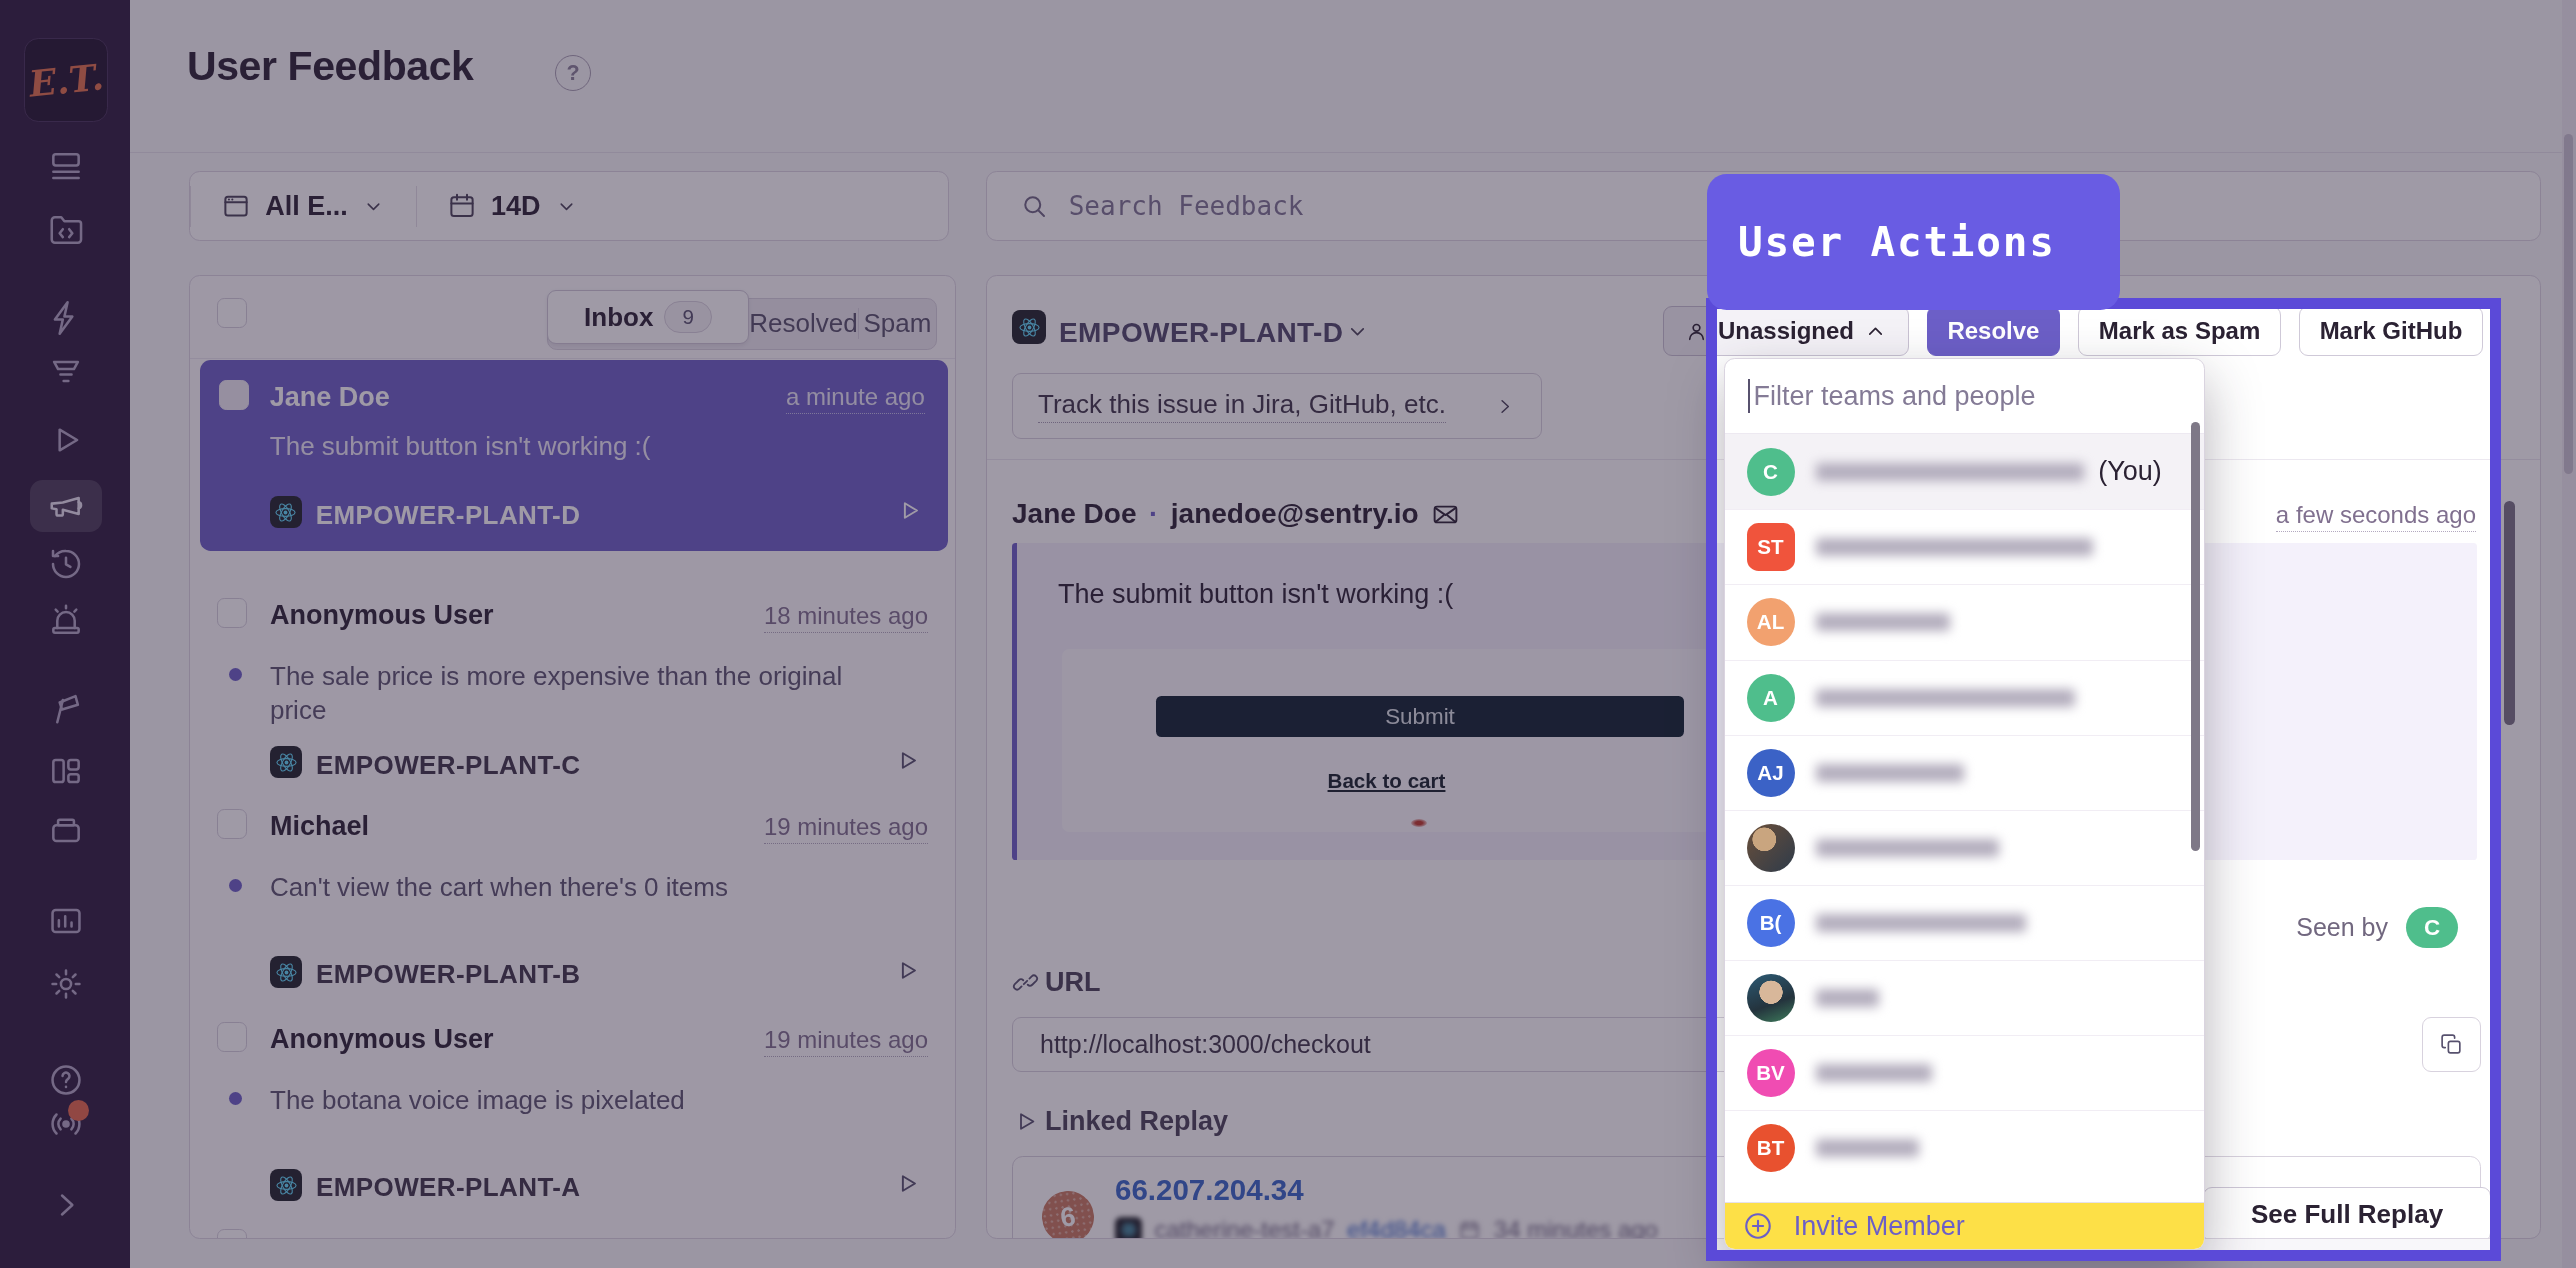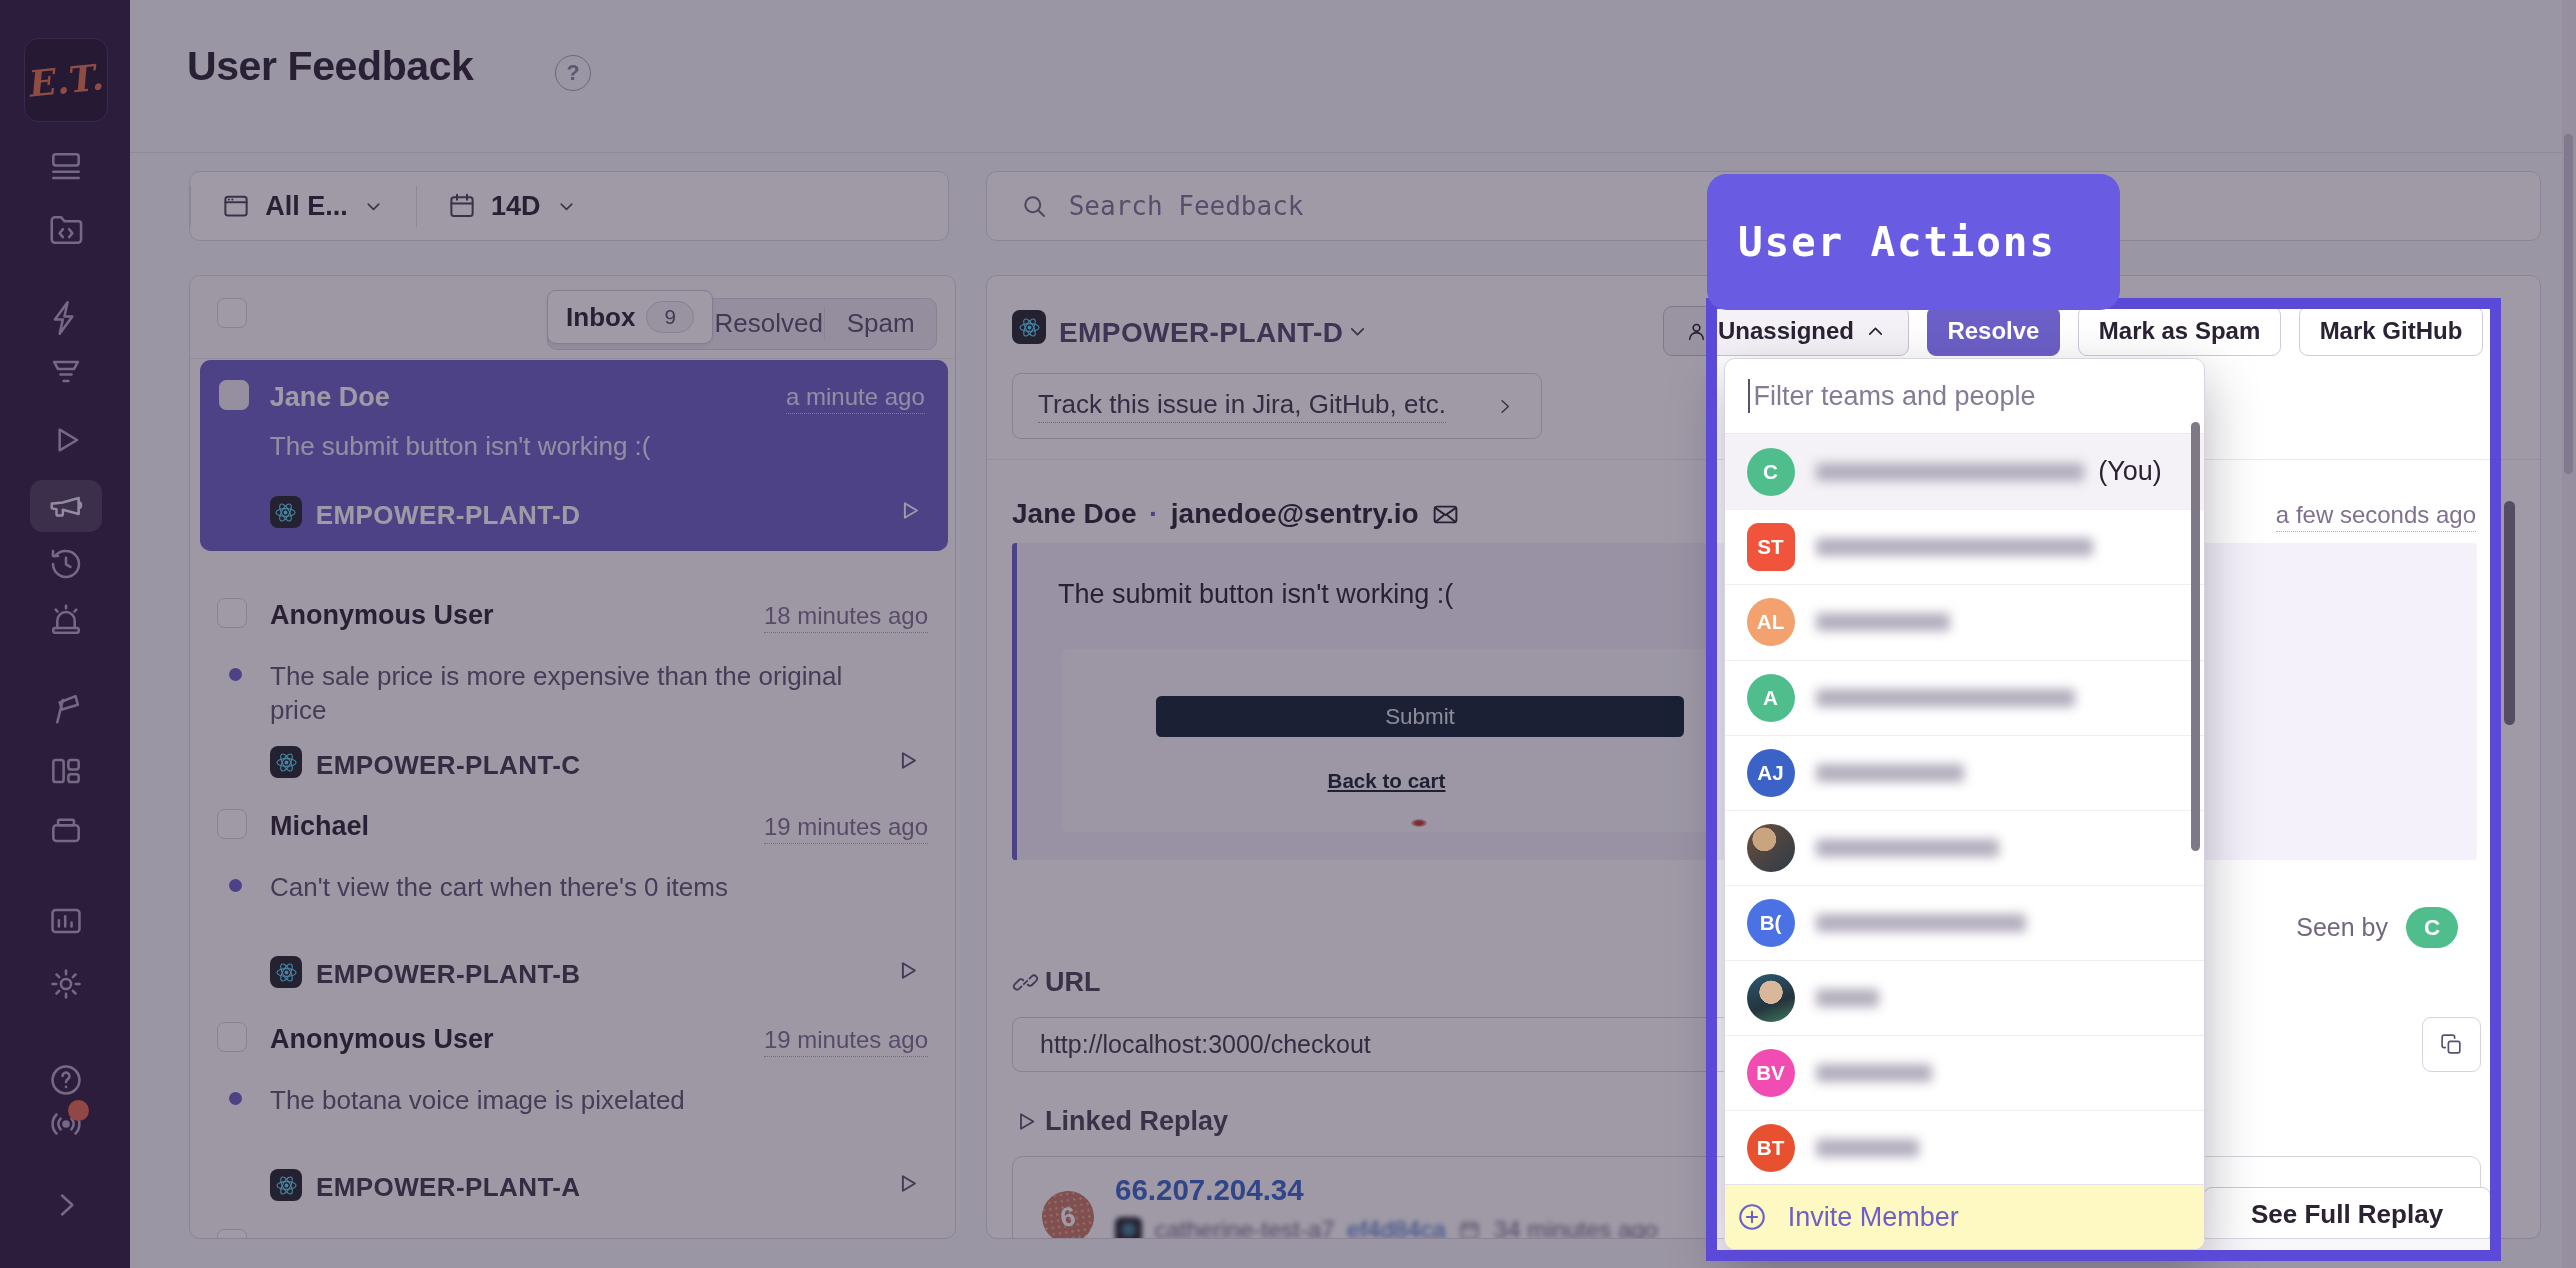--- a/index.html
+++ b/index.html
@@ -39,21 +39,21 @@
   #searchbar{left:986px;top:171px;width:1555px;height:70px;display:flex;align-items:center;gap:19.7px;padding:0 32px}
   #searchbar .ph{font-family:"DejaVu Sans Mono",monospace;font-size:26px;color:#7E7594}
   #searchbar svg{width:30px;height:30px;color:#6F6784}
 
   
   #listpanel{left:189px;top:275px;width:767px;height:964px;background:#FDFCFE;overflow:hidden}
   .cbx{position:absolute;width:30px;height:30px;border-radius:7.2px;border:1.8px solid #D6D0DD;background:#fff;box-sizing:border-box}
   #list-header{position:absolute;left:0;top:0;right:0;height:82px;border-bottom:0.9px solid #ECE8F0}
   #tabs{position:absolute;left:357px;top:21.5px;width:390px;height:52px;background:#EDEAF1;border:0.9px solid #D8D2DE;
         border-radius:9.8px;display:flex;align-items:center;box-sizing:border-box}
-  #tab-inbox{display:flex;align-items:center;gap:10.7px;height:52px;margin:-0.9px 0 12px -0.9px;padding:0 18px;
+  #tab-inbox{display:flex;align-items:center;gap:10.7px;height:52px;margin:-0.9px 0 12px -0.9px;padding:0 36px;
         background:#fff;border:0.9px solid #CFC9D8;border-radius:9px;box-shadow:0 1.8px 4.5px rgba(40,30,60,.08)}
   #tab-inbox .t{font-size:26px;font-weight:bold;color:#2B2233}
   #inbox-count{min-width:23px;padding:2.7px 11.6px;border-radius:16px;background:#F4F2F6;border:0.9px solid #D8D2DE;
         font-size:20.6px;color:#57516E;text-align:center}
   .tab{flex:1;text-align:center;font-size:26px;color:#57516B}
   #tab-spam{border-left:0.9px solid #D8D2DE}
   .time{font-size:24px;color:#80708F;border-bottom:1.8px dotted #B3A9C0;padding-bottom:1.8px;white-space:nowrap}
   .iname{font-size:27px;font-weight:bold;color:#2B2233}
   .imsg{font-size:26px;color:#5C5470;line-height:34px}
   .islug{font-size:26px;font-weight:bold;color:#3E3649;letter-spacing:0.4px}
@@ -135,22 +135,22 @@
   .opt.first{background:#F4F2F6}
   .opt+.opt{border-top:0.9px solid #F1EDF4}
   .av{width:48px;height:48px;border-radius:50%;display:flex;align-items:center;justify-content:center;
       color:#fff;font-size:20.6px;font-weight:bold;margin-right:21.5px;flex:0 0 auto}
   .av.sq{border-radius:11.6px}
   .photo1{background:radial-gradient(circle at 36% 32%,#C9A57F 0 26%,transparent 27%),linear-gradient(135deg,#6B4F3A,#2E3B4A)}
   .photo2{background:radial-gradient(circle at 50% 38%,#D8B79A 0 30%,transparent 31%),linear-gradient(160deg,#2C5A74,#24333D 60%,#3E7D5C)}
   .mask{display:inline-block;height:18px;border-radius:3.6px;background:#B3ADBD;filter:blur(5.4px)}
   .you{font-size:27px;color:#2B2233;margin-left:14.3px}
   #dd-scroll{position:absolute;right:4.5px;top:63px;width:9px;height:429px;border-radius:4.5px;background:#7E7887}
-  #dd-invite{position:absolute;left:0;right:0;bottom:0;height:65px;background:#fef9c3;border-top:0.9px solid #E6E1EA;
-      border-radius:0 0 9.8px 9.8px;display:flex;align-items:center;gap:19.7px;padding:0 11px;box-sizing:border-box}
+  #dd-invite{position:absolute;left:0;right:0;bottom:0;height:47px;background:#fde047;border-top:0.9px solid #E6E1EA;
+      border-radius:0 0 9.8px 9.8px;display:flex;align-items:center;gap:19.7px;padding:0 17px;box-sizing:border-box}
   #dd-invite .t{font-size:27px;color:#6C5FC7}
   #dd-invite svg{width:32px;height:32px;color:#6C5FC7}
 
   
   .dim{position:absolute;background:rgba(43,32,58,.45);z-index:40}
   #hl-border{position:absolute;left:1706px;top:298px;width:795px;height:963px;box-sizing:border-box;
       border:11.6px solid #5B4AD8;z-index:50}
   #hl-callout{position:absolute;left:1707px;top:174px;width:413px;height:136px;background:#695CE3;border-radius:19.7px;
       z-index:55;display:flex;align-items:center;padding-left:31px;box-sizing:border-box}
   #hl-callout span{font-family:"DejaVu Sans Mono",monospace;font-size:41px;font-weight:600;color:#fff;letter-spacing:1.8px}

